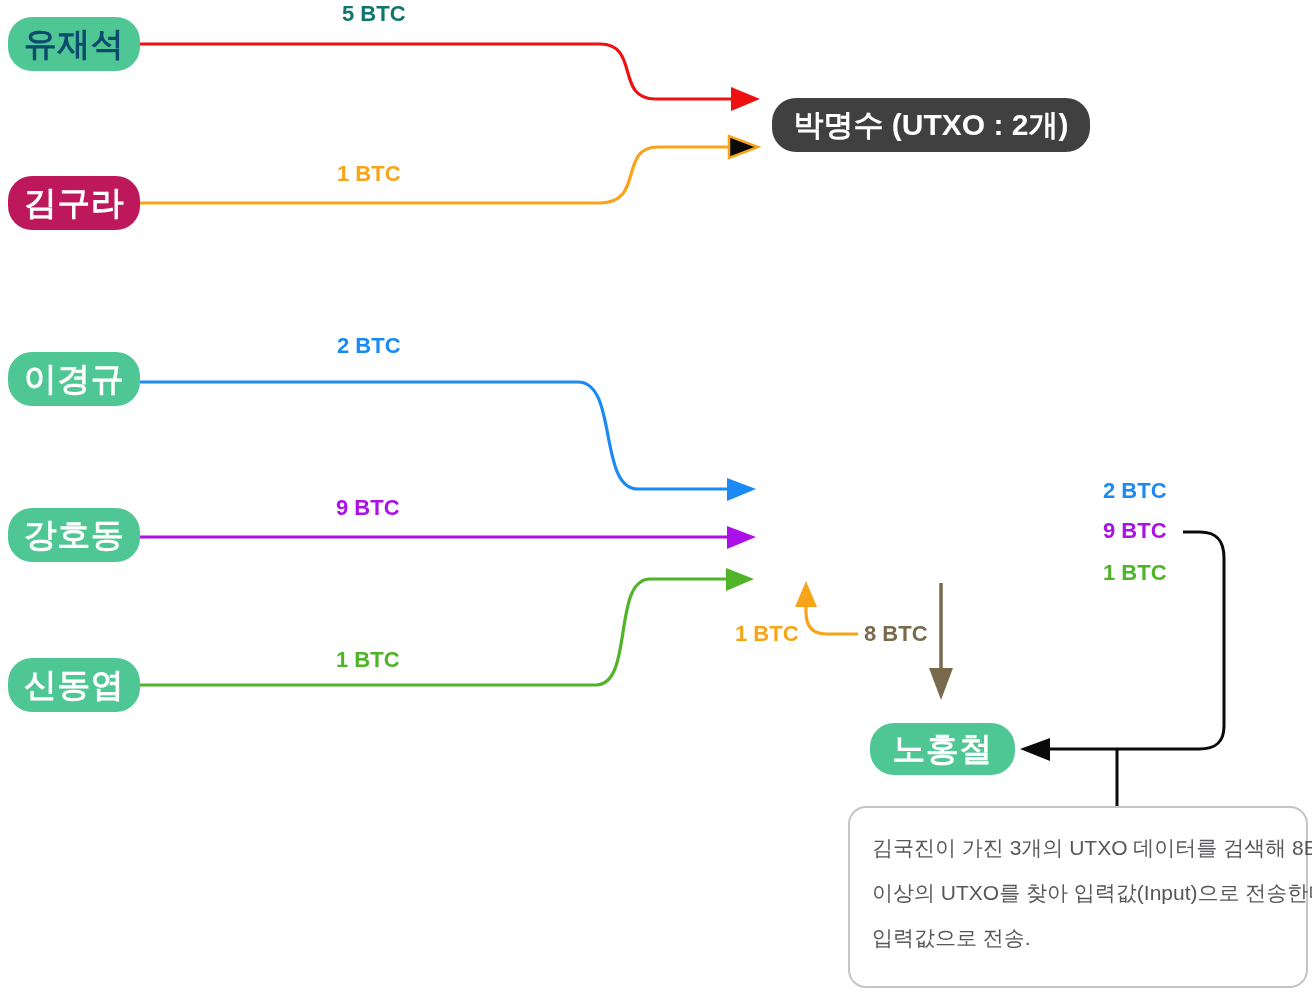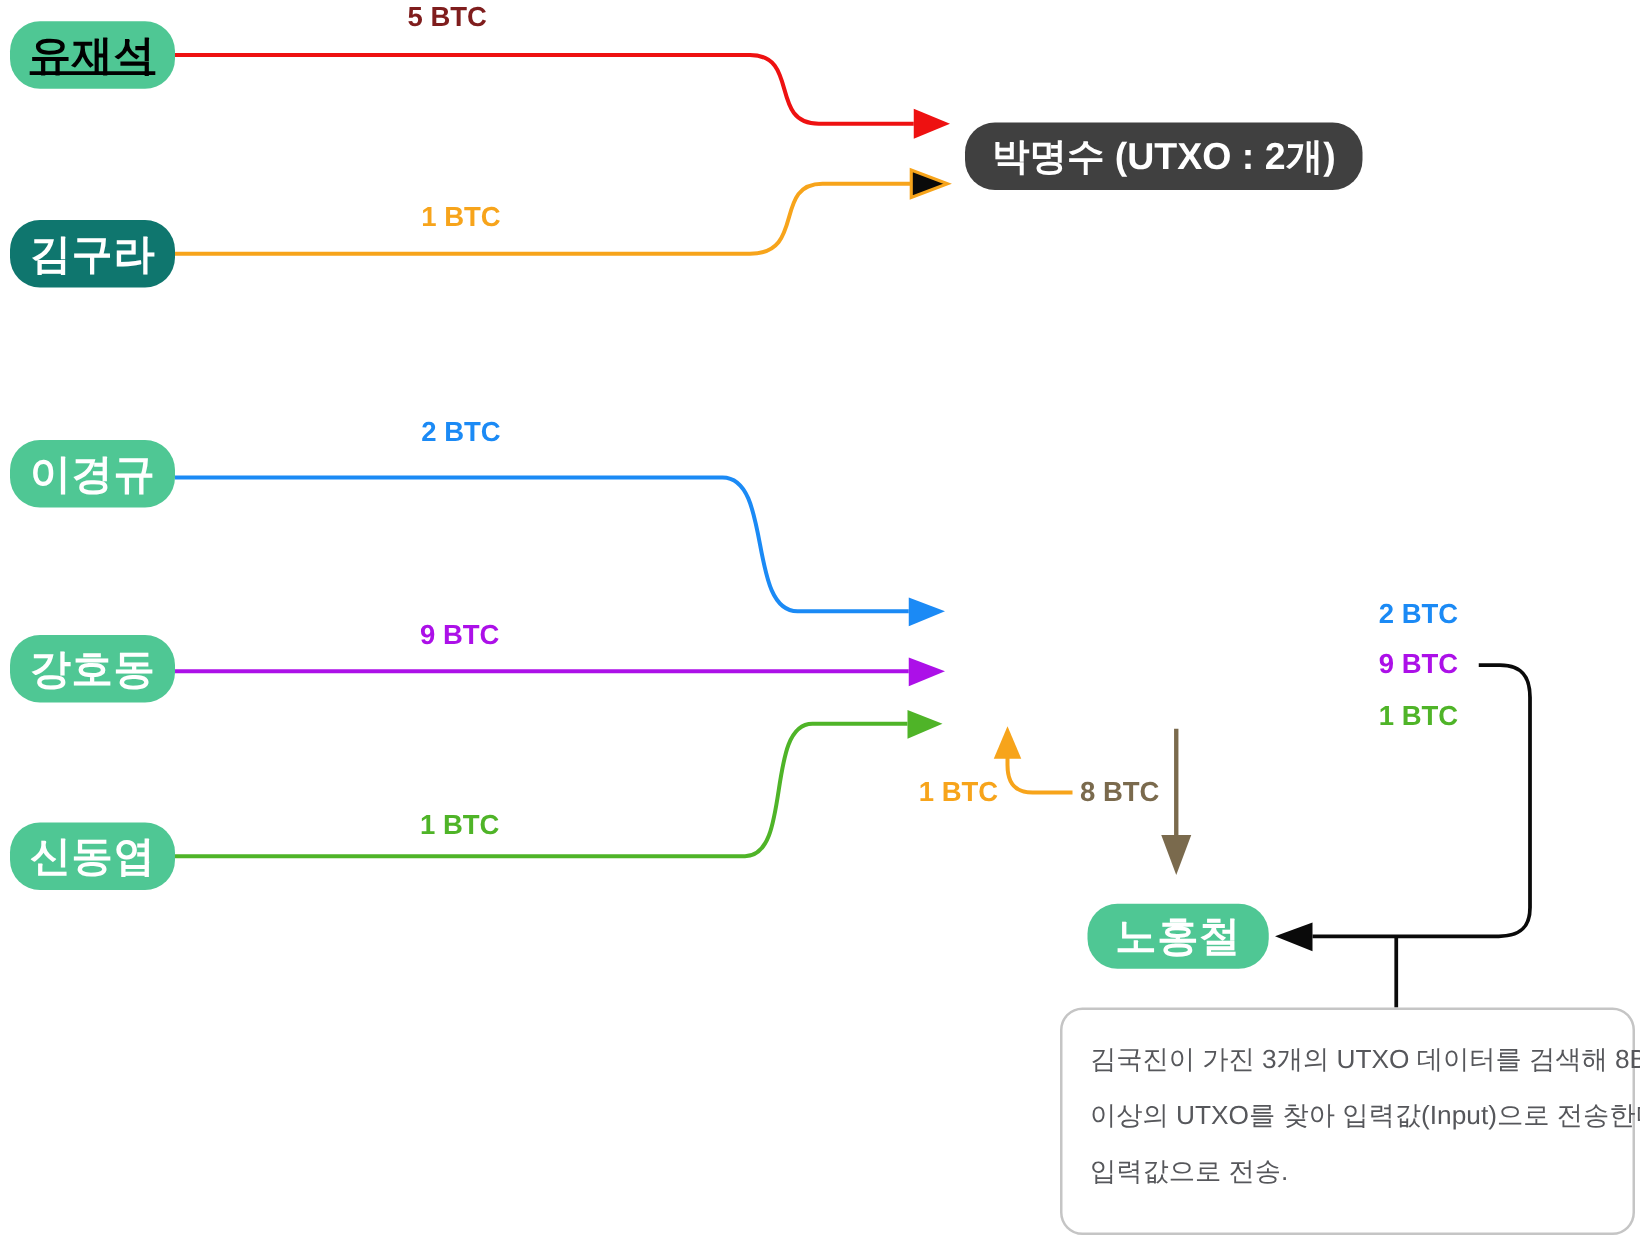--- a/index.html
+++ b/index.html
@@ -54,30 +54,30 @@
 
     <path d="M858 634 H826 C810 634 806 624 806 612 V606" fill="none" stroke-width="3.2" stroke="#F7A41B"></path>
     <polygon points="795,607 817,607 806,581" fill="#F7A41B"></polygon>
 
     <path d="M1183 532 H1200 C1218 532 1224 542 1224 558 V726 C1224 742 1216 749 1199 749 H1050" fill="none" stroke-width="3" stroke="#0A0A0A"></path>
     <polygon points="1050,738 1050,761 1020,749" fill="#0A0A0A"></polygon>
 
     <path d="M1117 749 V806" fill="none" stroke-width="3" stroke="#0A0A0A"></path>
   </svg>
 
-  <div class="node small" style="left: 8px; top: 17px; color: #000000; background: rgb(79, 199, 148); text-decoration: underline;">유재석</div>
-  <div class="node small" style="left: 8px; top: 176px; color: rgb(255, 255, 255); background: #0f766e;">김구라</div>
+  <div class="node small" style="left: 8px; top: 17px; color: #0c4a6e; background: rgb(79, 199, 148);">유재석</div>
+  <div class="node small" style="left: 8px; top: 176px; color: rgb(255, 255, 255); background: #be185d;">김구라</div>
   <div class="node small" style="left: 8px; top: 352px; color: rgb(255, 255, 255); background: rgb(79, 199, 148);">이경규</div>
   <div class="node small" style="left: 8px; top: 508px; color: rgb(255, 255, 255); background: rgb(79, 199, 148);">강호동</div>
   <div class="node small" style="left: 8px; top: 658px; color: rgb(255, 255, 255); background: rgb(79, 199, 148);">신동엽</div>
 
   <div class="node wide" style="left: 772px; top: 98px; width: 318px; height: 54px; color: rgb(255, 255, 255); background: #404040;">박명수 (UTXO : 2개)</div>
   <div class="node small" style="left: 870px; top: 723px; width: 145px; height: 52px; color: rgb(255, 255, 255); background: rgb(79, 199, 148);">노홍철</div>
 
-  <div class="flow-label" style="left: 326px; top: 1px; color: #7f1d1d;">5 BTC</div>
+  <div class="flow-label" style="left: 342px; top: 1px; color: #0f766e;">5 BTC</div>
   <div class="flow-label" style="left: 337px; top: 161px; color: rgb(247, 164, 27);">1 BTC</div>
   <div class="flow-label" style="left: 337px; top: 333px; color: rgb(27, 138, 245);">2 BTC</div>
   <div class="flow-label" style="left: 336px; top: 495px; color: rgb(172, 16, 232);">9 BTC</div>
   <div class="flow-label" style="left: 336px; top: 647px; color: rgb(79, 180, 40);">1 BTC</div>
   <div class="flow-label" style="left: 735px; top: 621px; color: rgb(247, 164, 27);">1 BTC</div>
   <div class="flow-label" style="left: 864px; top: 621px; color: rgb(122, 106, 77);">8 BTC</div>
 
   <div class="utxo-item" style="left: 1103px; top: 478px; color: rgb(27, 138, 245);">2 BTC</div>
   <div class="utxo-item" style="left: 1103px; top: 518px; color: rgb(172, 16, 232);">9 BTC</div>
   <div class="utxo-item" style="left: 1103px; top: 560px; color: rgb(79, 180, 40);">1 BTC</div>

